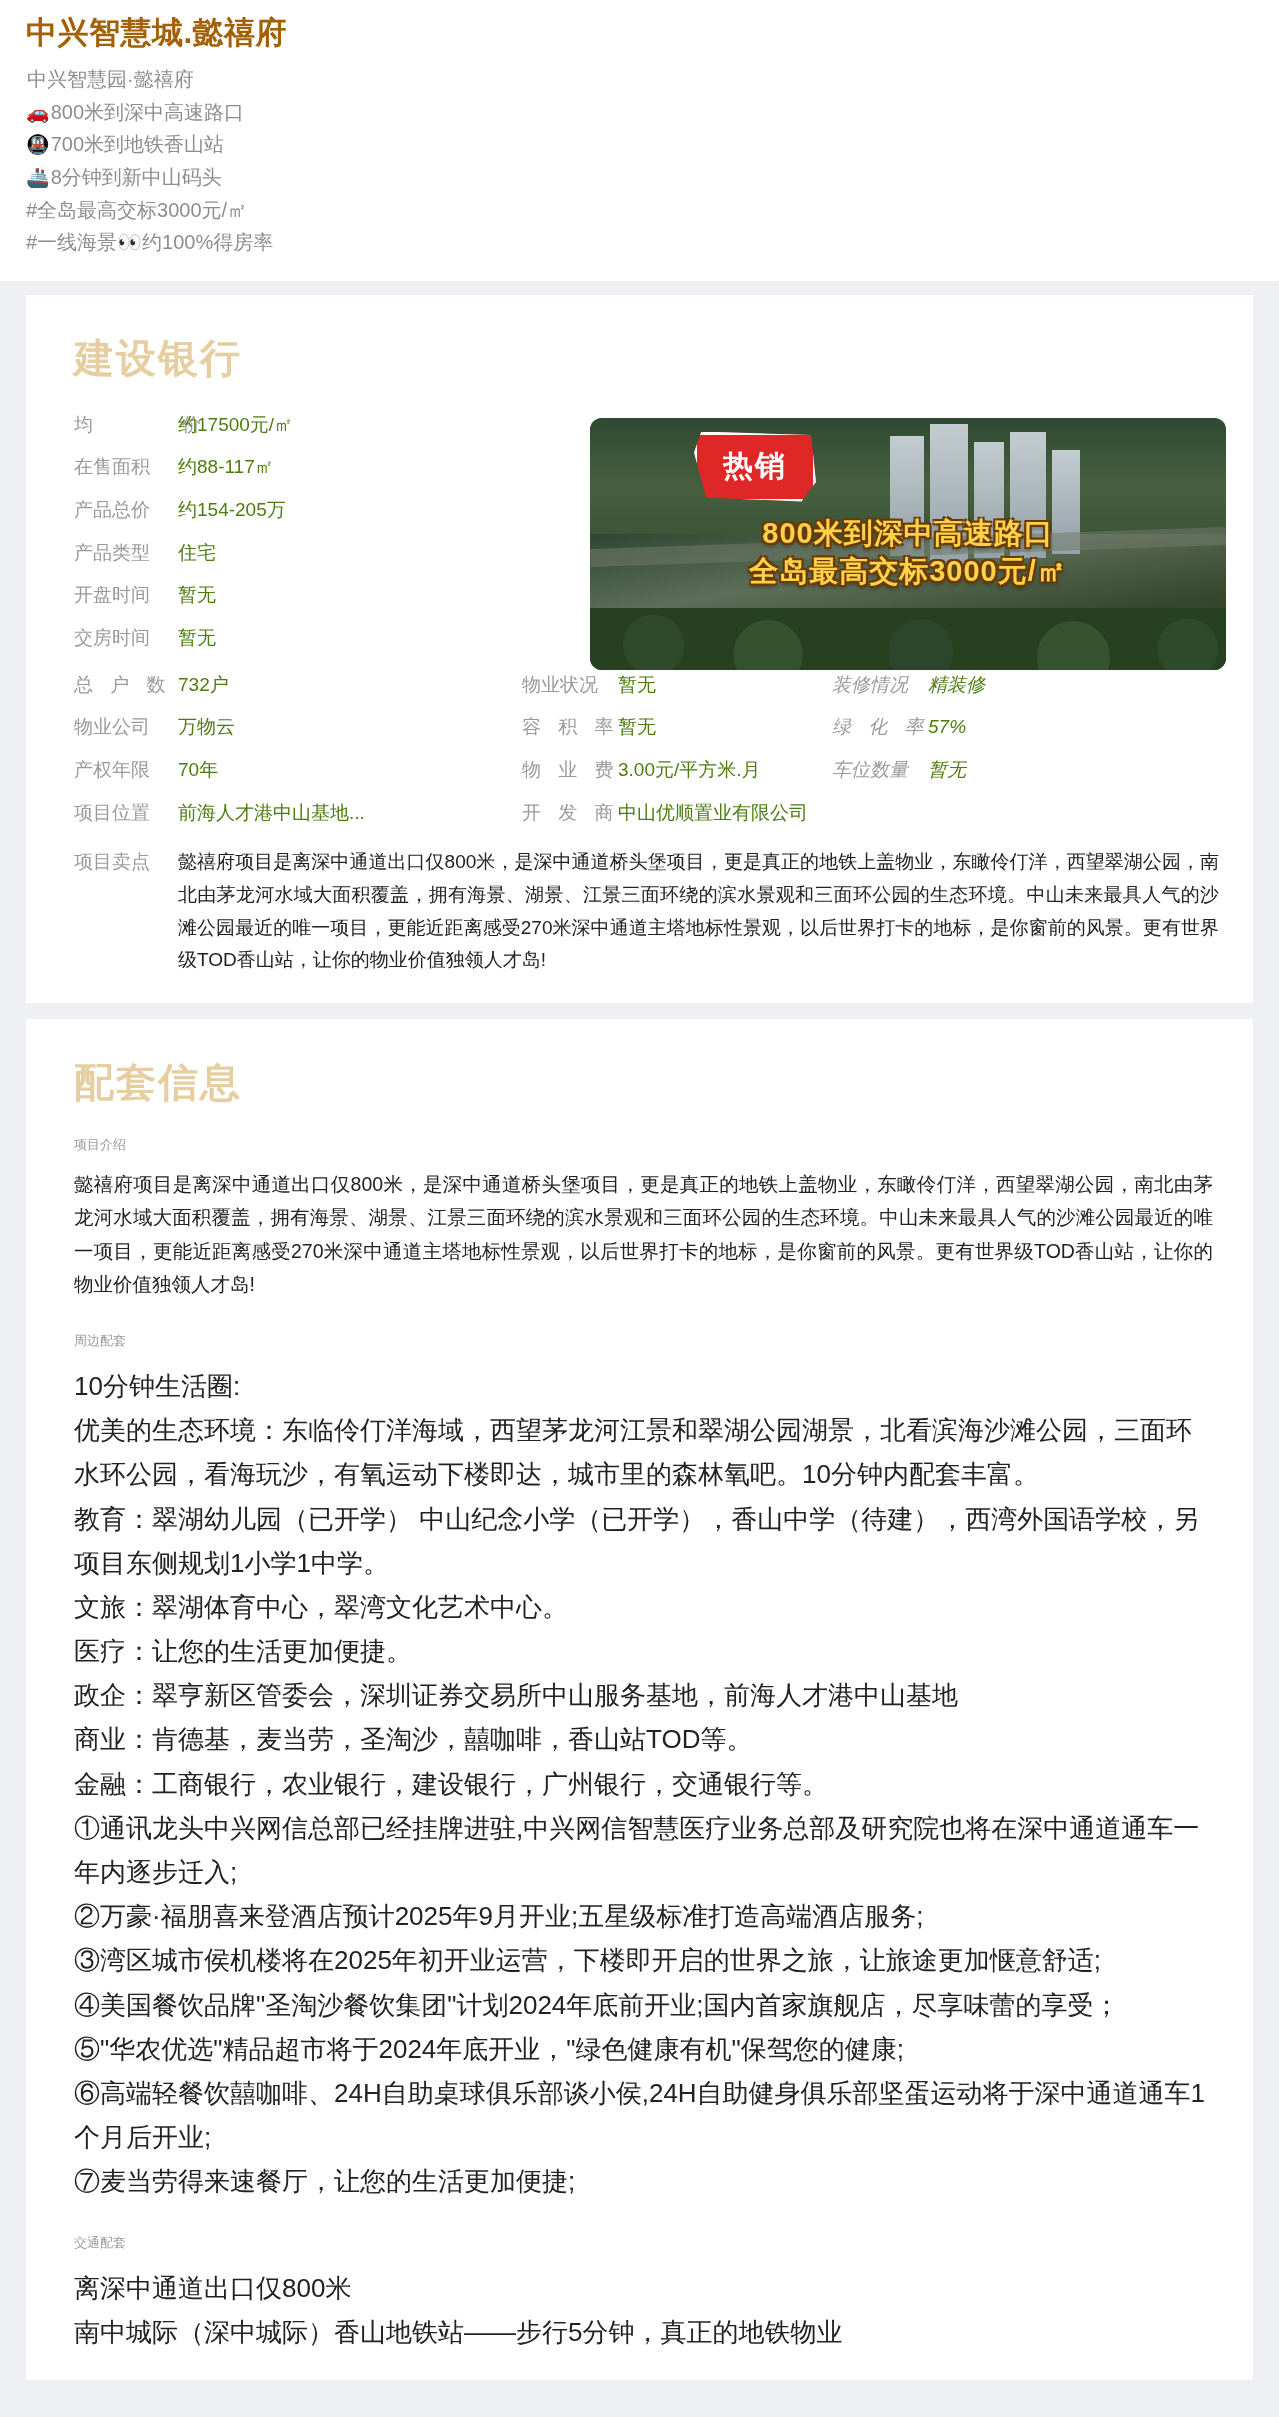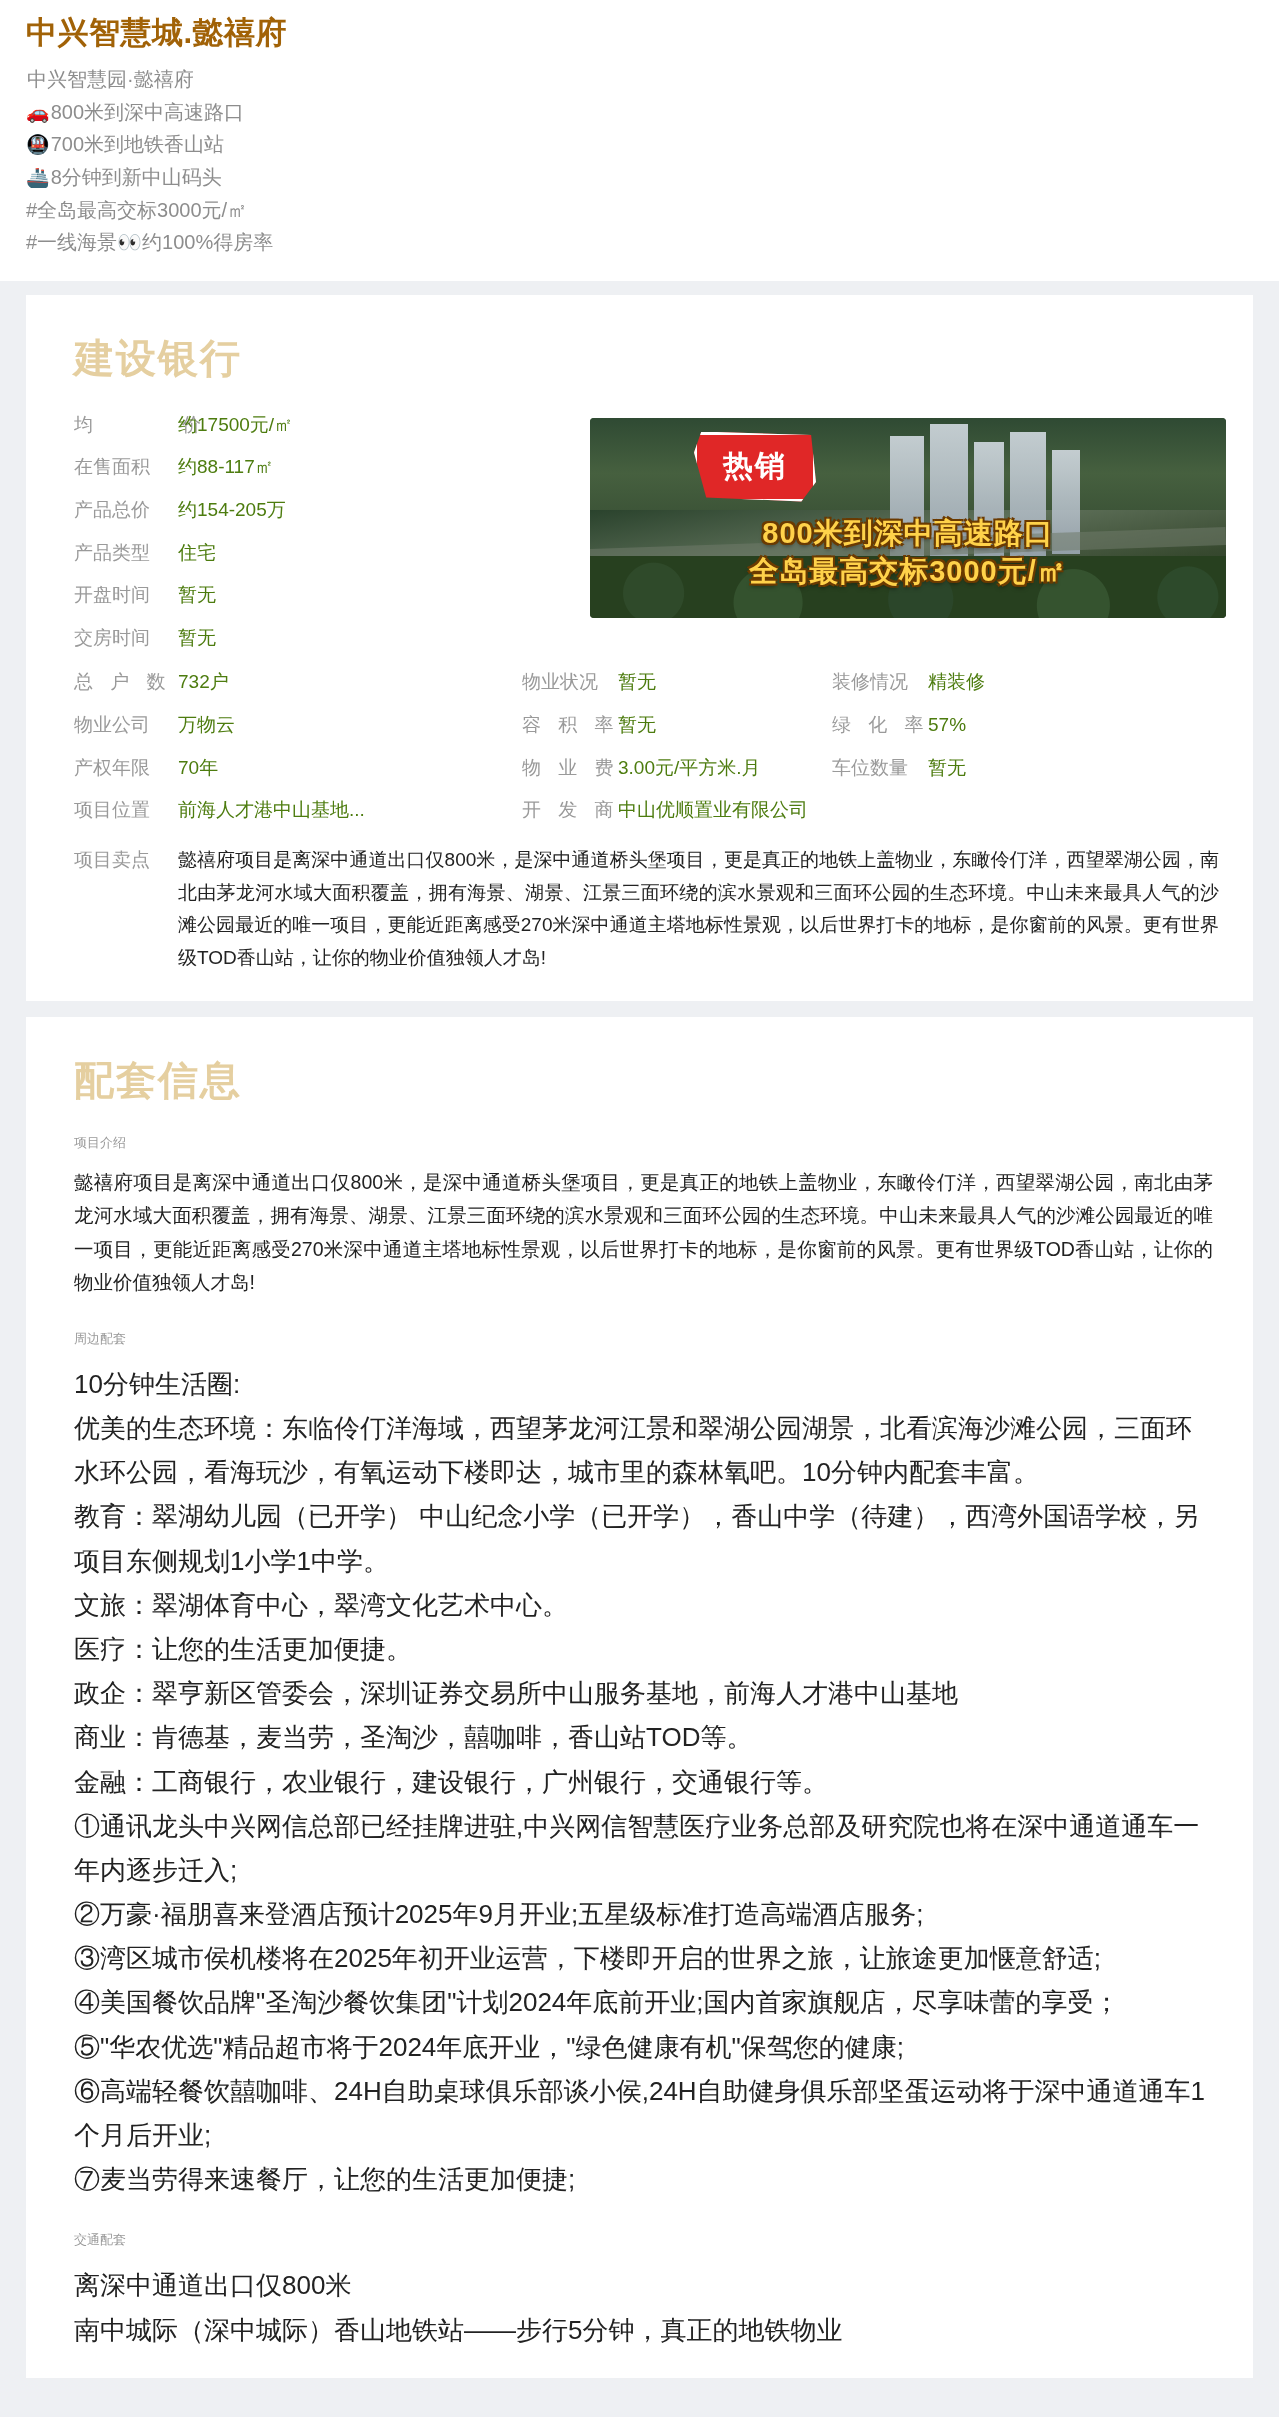--- a/index.html
+++ b/index.html
@@ -69,22 +69,22 @@
     box-sizing: border-box;
   }
   .info-right-img {
     flex: 1;
     padding-left: 14px;
     padding-top: 6px;
   }
   .promo {
     position: relative;
     width: 636px;
-    height: 200px;
-    border-radius: 4px;
+    height: 252px;
+    border-radius: 12px;
     overflow: hidden;
     background: linear-gradient(170deg, #3f5d3a 0%, #27402a 28%, #5d6f58 55%, #37492f 78%, #24331f 100%);
   }
   .promo .sky {
     position: absolute; left: 0; top: 0; width: 100%; height: 46%;
     background: linear-gradient(180deg, #2f4a33 0%, #46603f 60%, #3d5538 100%);
   }
   .promo .bld {
     position: absolute;
     background: linear-gradient(180deg, #cfd7dd 0%, #9aa6b0 100%);
@@ -163,21 +163,21 @@
   }
   
   .triple {
     display: flex;
     margin-top: 2px;
     padding-left: 18px;
   }
   .col { box-sizing: border-box; }
   .col1 { width: 448px; flex: 0 0 448px; }
   .col2 { width: 310px; flex: 0 0 310px; }
-  .col3 { flex: 1; }
+  .col3 { flex: 1; font-style: italic; }
   .col2 .lbl, .col3 .lbl { width: 96px; flex: 0 0 96px; }
   .seller-row {
     display: flex;
     padding-left: 18px;
     margin-top: 4px;
     font-size: 19px;
     line-height: 1.72;
   }
   .seller-row .lbl { width: 104px; flex: 0 0 104px; color: #9a9a9a; }
   .seller-text { flex: 1; color: #222; text-align: justify; padding-right: 4px; }

